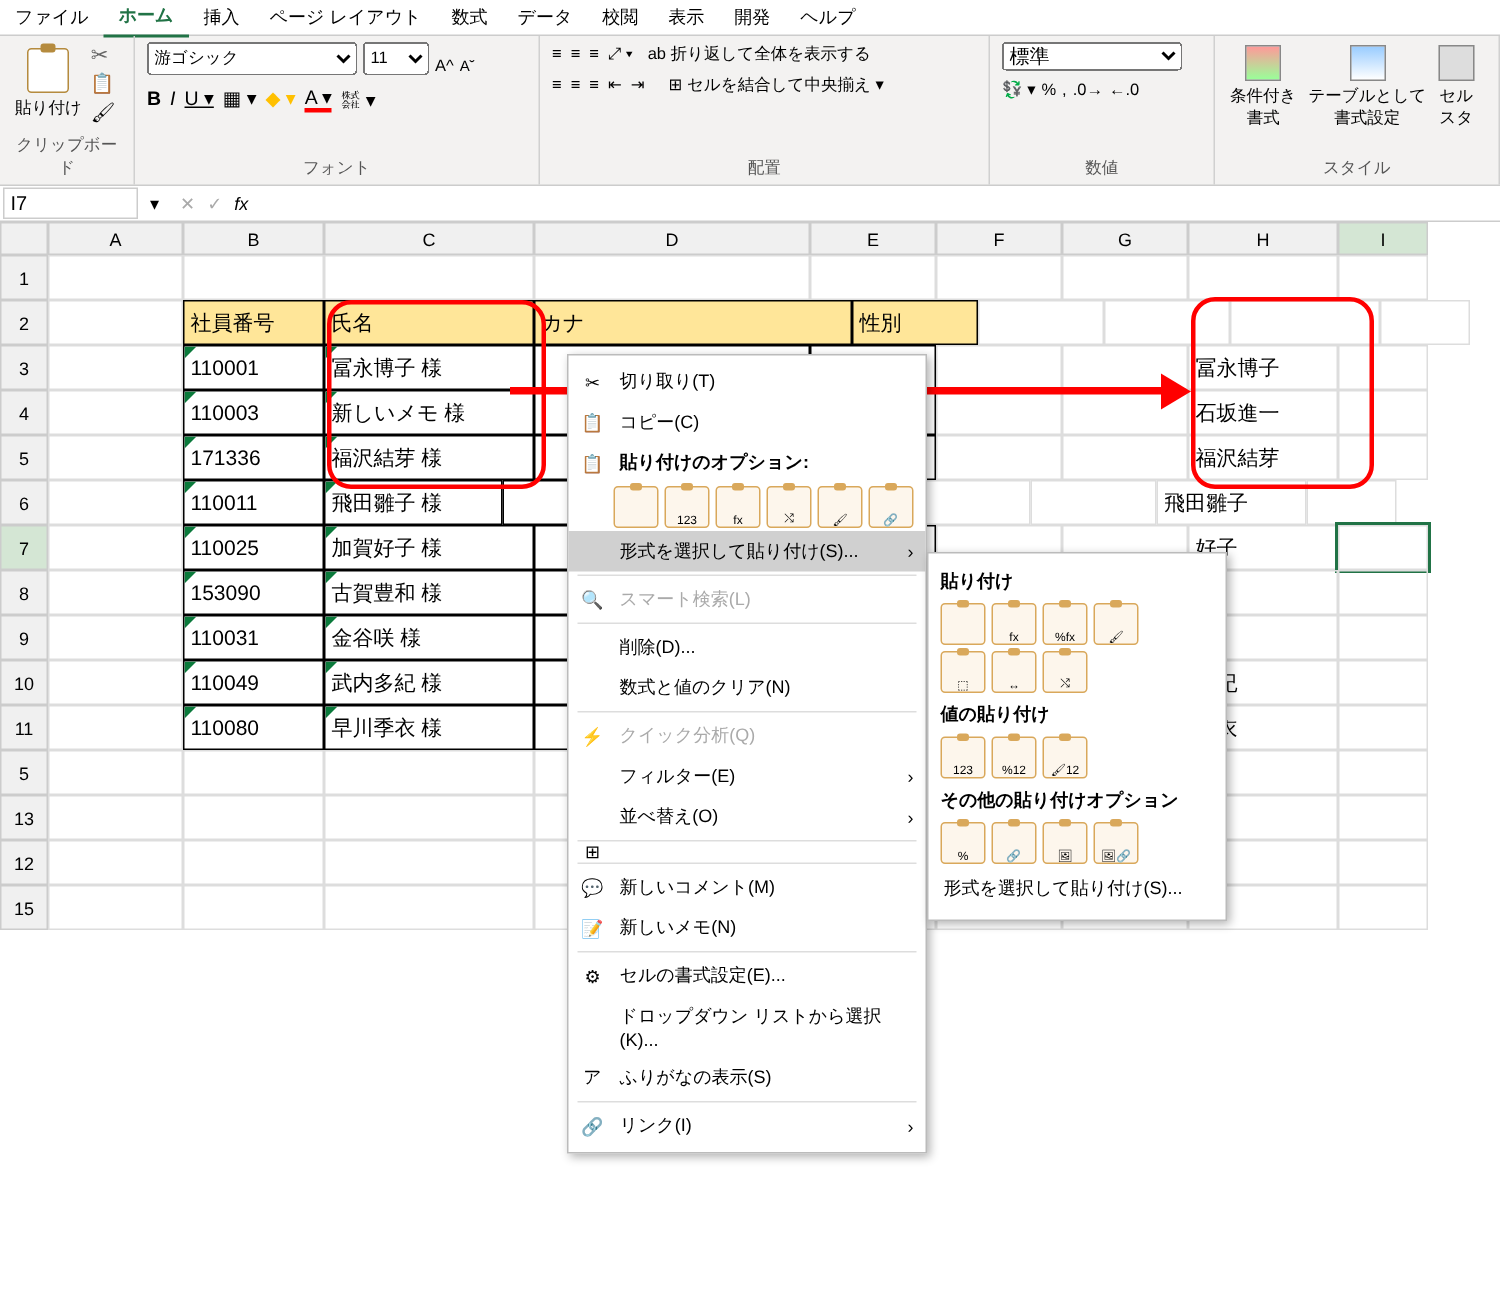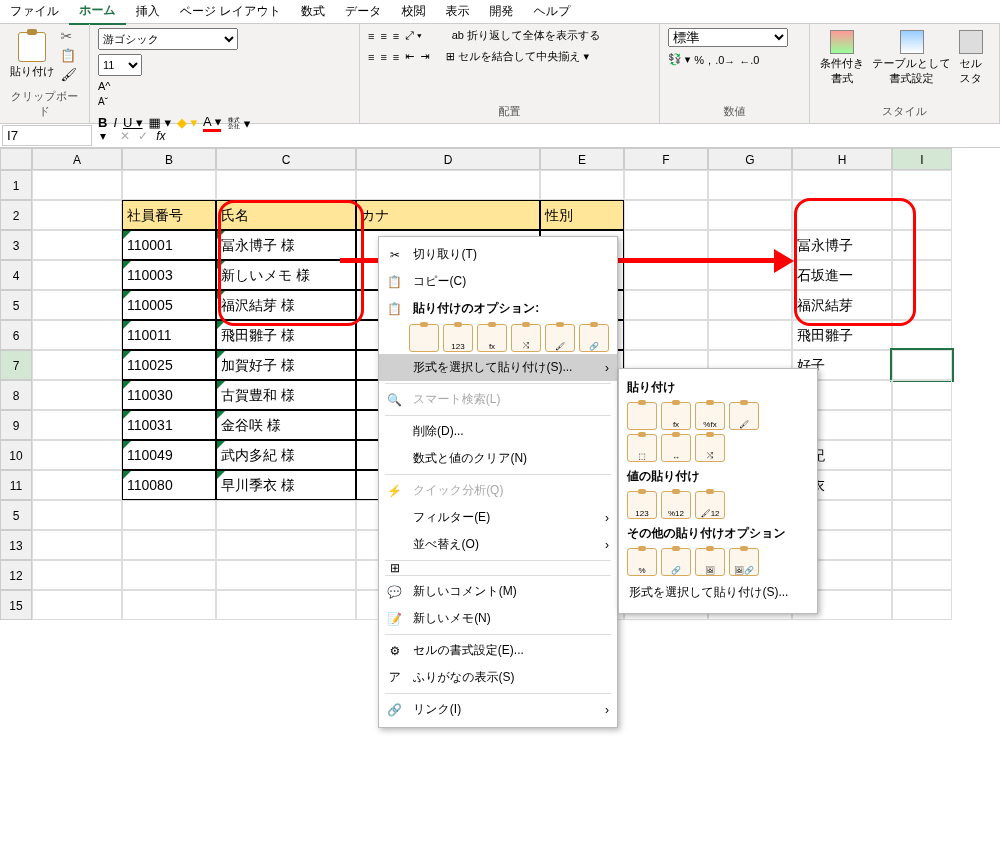--- a/index.html
+++ b/index.html
@@ -8,21 +8,21 @@
 .menubar .tab { padding: 4px 10px; cursor: pointer; }
 .menubar .tab.active { border-bottom: 2px solid #217346; color: #217346; font-weight: bold; }
 .ribbon { background: #f3f2f1; display: flex; height: 100px; border-bottom: 1px solid #ccc; font-size: 11px; }
 .ribbon-group { border-right: 1px solid #d0d0d0; padding: 4px 8px; display: flex; flex-direction: column; justify-content: space-between; }
 .ribbon-group-label { text-align: center; color: #555; font-size: 11px; }
 .ribbon-btns { display: flex; gap: 4px; align-items: center; flex-wrap: wrap; }
 .big-btn { display: flex; flex-direction: column; align-items: center; gap: 2px; font-size: 11px; padding: 2px; }
 .clipboard-icon { width: 28px; height: 30px; background: linear-gradient(#fff,#fff); border: 1px solid #b58b3e; border-radius: 3px; position: relative; }
 .clipboard-icon::before { content: ""; position: absolute; top: -4px; left: 8px; width: 10px; height: 6px; background: #b58b3e; border-radius: 2px; }
 .scissors { color: #666; font-size: 14px; }
-.font-box { display: flex; align-items: flex-start; gap: 4px; flex-direction: column; }
+.font-box { display: flex; align-items: flex-end; gap: 4px; }
 .font-box select { font-size: 11px; height: 22px; }
 .font-tools { display: flex; gap: 6px; font-size: 13px; align-items: center; }
 .num-group { display: flex; gap: 4px; align-items: center; }
 .nameboxbar { display: flex; height: 24px; border-bottom: 1px solid #ccc; align-items: center; font-size: 12px; }
 .namebox { width: 90px; border: 1px solid #ccc; padding: 2px 4px; margin: 2px; }
 .fxbar { display: flex; align-items: center; gap: 8px; padding-left: 8px; }
 .grid { position: relative; }
 .colheads { display: flex; margin-left: 32px; }
 .colhead { border: 1px solid #ccc; background: #f0f0f0; text-align: center; font-size: 12px; height: 22px; line-height: 22px; }
 .colhead.sel { background: #d4e6d4; }
@@ -95,29 +95,30 @@
       <div class="font-tools" style="margin-top:6px">
         <b>B</b>
         <i>I</i>
         <span class="ul">U ▾</span>
         <span>▦ ▾</span>
         <span style="color:#ffc000">◆ ▾</span>
         <span style="border-bottom:3px solid red">A ▾</span>
         <span>㍿ ▾</span>
       </div>
     </div>
+    <div class="ribbon-group-label">フォント</div>
   </div>
   <div class="ribbon-group" style="width:300px">
     <div>
       <div style="display:flex;gap:6px;align-items:center">
         <span>≡</span>
         <span>≡</span>
         <span>≡</span>
         <span>⤢ ▾</span>
-        <span style="margin-left:24px">ab <span>折り返して全体を表示する</span></span>
+        <span style="margin-left:4px">ab <span>折り返して全体を表示する</span></span>
       </div>
       <div style="display:flex;gap:6px;align-items:center;margin-top:6px">
         <span>≡</span>
         <span>≡</span>
         <span>≡</span>
         <span>⇤</span>
         <span>⇥</span>
         <span style="margin-left:10px">⊞ <span>セルを結合して中央揃え</span> ▾</span>
       </div>
     </div>
@@ -194,21 +195,21 @@
         <div class="cell" style="width: 84px;"></div>
         <div class="cell" style="width: 84px;"></div>
         <div class="cell" style="width: 100px;"></div>
         <div class="cell" style="width: 60px;"></div>
       </div>
       <div class="row">
         <div class="rowhead">2</div>
         <div class="cell" style="width: 90px;"></div>
         <div class="cell hdr" style="width: 94px;">社員番号</div>
         <div class="cell hdr" style="width: 140px;">氏名</div>
-        <div class="cell hdr" style="width: 184px;">カナ</div>
+        <div class="cell hdr" style="width: 212px;">カナ</div>
         <div class="cell hdr" style="width: 84px;">性別</div>
         <div class="cell" style="width: 84px;"></div>
         <div class="cell" style="width: 84px;"></div>
         <div class="cell" style="width: 100px;"></div>
         <div class="cell" style="width: 60px;"></div>
       </div>
       <div class="row">
         <div class="rowhead">3</div>
         <div class="cell" style="width: 90px;"></div>
         <div class="cell bord tri" style="width: 94px;">110001</div>
@@ -228,34 +229,34 @@
         <div class="cell bord" style="width: 184px;"></div>
         <div class="cell bord" style="width: 84px;"></div>
         <div class="cell" style="width: 84px;"></div>
         <div class="cell" style="width: 84px;"></div>
         <div class="cell" style="width: 100px;">石坂進一</div>
         <div class="cell" style="width: 60px;"></div>
       </div>
       <div class="row">
         <div class="rowhead">5</div>
         <div class="cell" style="width: 90px;"></div>
-        <div class="cell bord tri" style="width: 94px;">110005</div>
+        <div class="cell bord tri" style="width: 94px;">171336</div>
         <div class="cell bord tri" style="width: 140px;">福沢結芽 様</div>
         <div class="cell bord" style="width: 184px;"></div>
         <div class="cell bord" style="width: 84px;"></div>
         <div class="cell" style="width: 84px;"></div>
         <div class="cell" style="width: 84px;"></div>
         <div class="cell" style="width: 100px;">福沢結芽</div>
         <div class="cell" style="width: 60px;"></div>
       </div>
       <div class="row">
         <div class="rowhead">6</div>
         <div class="cell" style="width: 90px;"></div>
         <div class="cell bord tri" style="width: 94px;">110011</div>
-        <div class="cell bord tri" style="width: 140px;">飛田雛子 様</div>
+        <div class="cell bord tri" style="width: 119px;">飛田雛子 様</div>
         <div class="cell bord" style="width: 184px;"></div>
         <div class="cell bord" style="width: 84px;"></div>
         <div class="cell" style="width: 84px;"></div>
         <div class="cell" style="width: 84px;"></div>
         <div class="cell" style="width: 100px;">飛田雛子</div>
         <div class="cell" style="width: 60px;"></div>
       </div>
       <div class="row">
         <div class="rowhead sel">7</div>
         <div class="cell" style="width: 90px;"></div>
@@ -264,21 +265,21 @@
         <div class="cell bord" style="width: 184px;"></div>
         <div class="cell bord" style="width: 84px;"></div>
         <div class="cell" style="width: 84px;"></div>
         <div class="cell" style="width: 84px;"></div>
         <div class="cell" style="width: 100px;">好子</div>
         <div class="cell" style="width: 60px; outline: rgb(33, 115, 70) solid 2px;"></div>
       </div>
       <div class="row">
         <div class="rowhead">8</div>
         <div class="cell" style="width: 90px;"></div>
-        <div class="cell bord tri" style="width: 94px;">110030</div>
+        <div class="cell bord tri" style="width: 94px;">153090</div>
         <div class="cell bord tri" style="width: 140px;">古賀豊和 様</div>
         <div class="cell bord" style="width: 184px;"></div>
         <div class="cell bord" style="width: 84px;"></div>
         <div class="cell" style="width: 84px;"></div>
         <div class="cell" style="width: 84px;"></div>
         <div class="cell" style="width: 100px;"></div>
         <div class="cell" style="width: 60px;"></div>
       </div>
       <div class="row">
         <div class="rowhead">9</div>
@@ -438,20 +439,23 @@
     <div class="item">
         <span class="ico">📝</span>
         <span>新しいメモ(N)</span>
       </div>
     <div class="sep"></div>
     <div class="item">
         <span class="ico">⚙</span>
         <span>セルの書式設定(E)...</span>
       </div>
     <div class="item">
+        <span>ドロップダウン リストから選択(K)...</span>
+      </div>
+    <div class="item">
         <span class="ico">ア</span>
         <span>ふりがなの表示(S)</span>
       </div>
     <div class="sep"></div>
     <div class="item">
         <span class="ico">🔗</span>
         <span>リンク(I)</span>
         <span class="arw">›</span>
       </div>
   </div>

